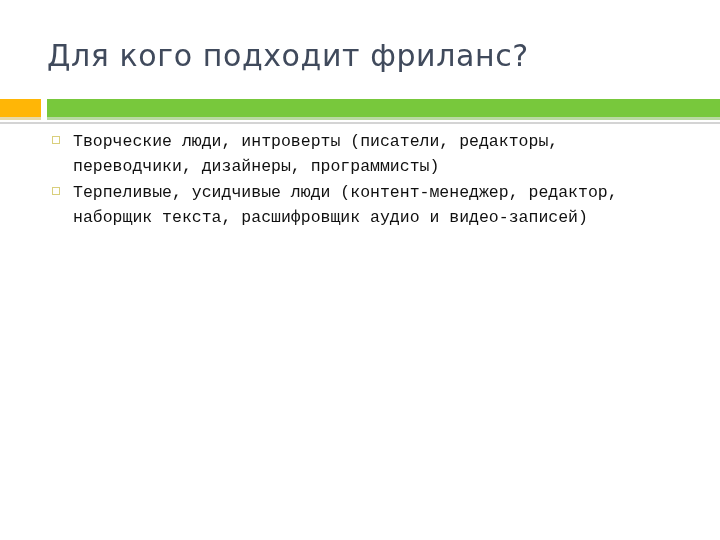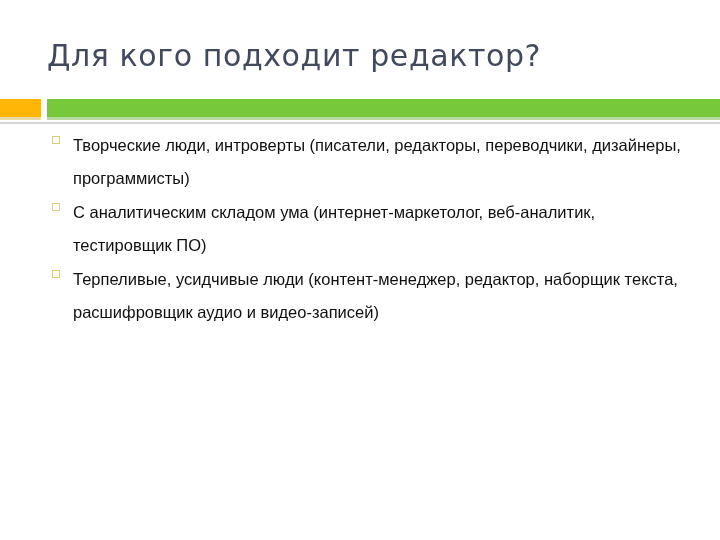--- a/index.html
+++ b/index.html
@@ -102,23 +102,23 @@
   .bullet-list {
     list-style: none;
     margin: 0;
     padding: 0;
   }
   .bullet-item {
     position: relative;
     padding-left: 26px;
     margin: 0 0 1px 0;
     font-size: 16.5px;
-    line-height: 33px;
+    line-height: 25px;
     color: #101010;
-    font-family: Liberation Sans, sans-serif;
+    font-family: Liberation Mono, monospace;
     font-weight: 400;
     text-align: left;
   }
   .bullet-marker {
     position: absolute;
     left: 5px;
     top: 7px;
     width: 8px;
     height: 8px;
     border: 1.5px solid #d9cf7c;
@@ -128,41 +128,37 @@
   .bullet-text {
     display: block;
   }
 </style>
 </head>
 <body>
 
 <div class="slide">
 
   <div class="title-area">
-    <h1 class="slide-title">Для кого подходит редактор?</h1>
+    <h1 class="slide-title">Для кого подходит фриланс?</h1>
   </div>
 
   <div class="divider">
     <span class="accent-block"></span>
     <span class="accent-block-shadow"></span>
     <span class="bar"></span>
     <span class="bar-shadow"></span>
     <span class="rule"></span>
   </div>
 
   <div class="body-area">
     <ul class="bullet-list">
       <li class="bullet-item">
         <span class="bullet-marker"></span>
         <span class="bullet-text">Творческие люди, интроверты (писатели, редакторы, переводчики, дизайнеры, программисты)</span>
       </li>
       <li class="bullet-item">
         <span class="bullet-marker"></span>
-        <span class="bullet-text">С аналитическим складом ума (интернет-маркетолог, веб-аналитик, тестировщик ПО)</span>
-      </li>
-      <li class="bullet-item">
-        <span class="bullet-marker"></span>
         <span class="bullet-text">Терпеливые, усидчивые люди (контент-менеджер, редактор, наборщик текста, расшифровщик аудио и видео-записей)</span>
       </li>
     </ul>
   </div>
 
 </div>
 
 </body></html>

